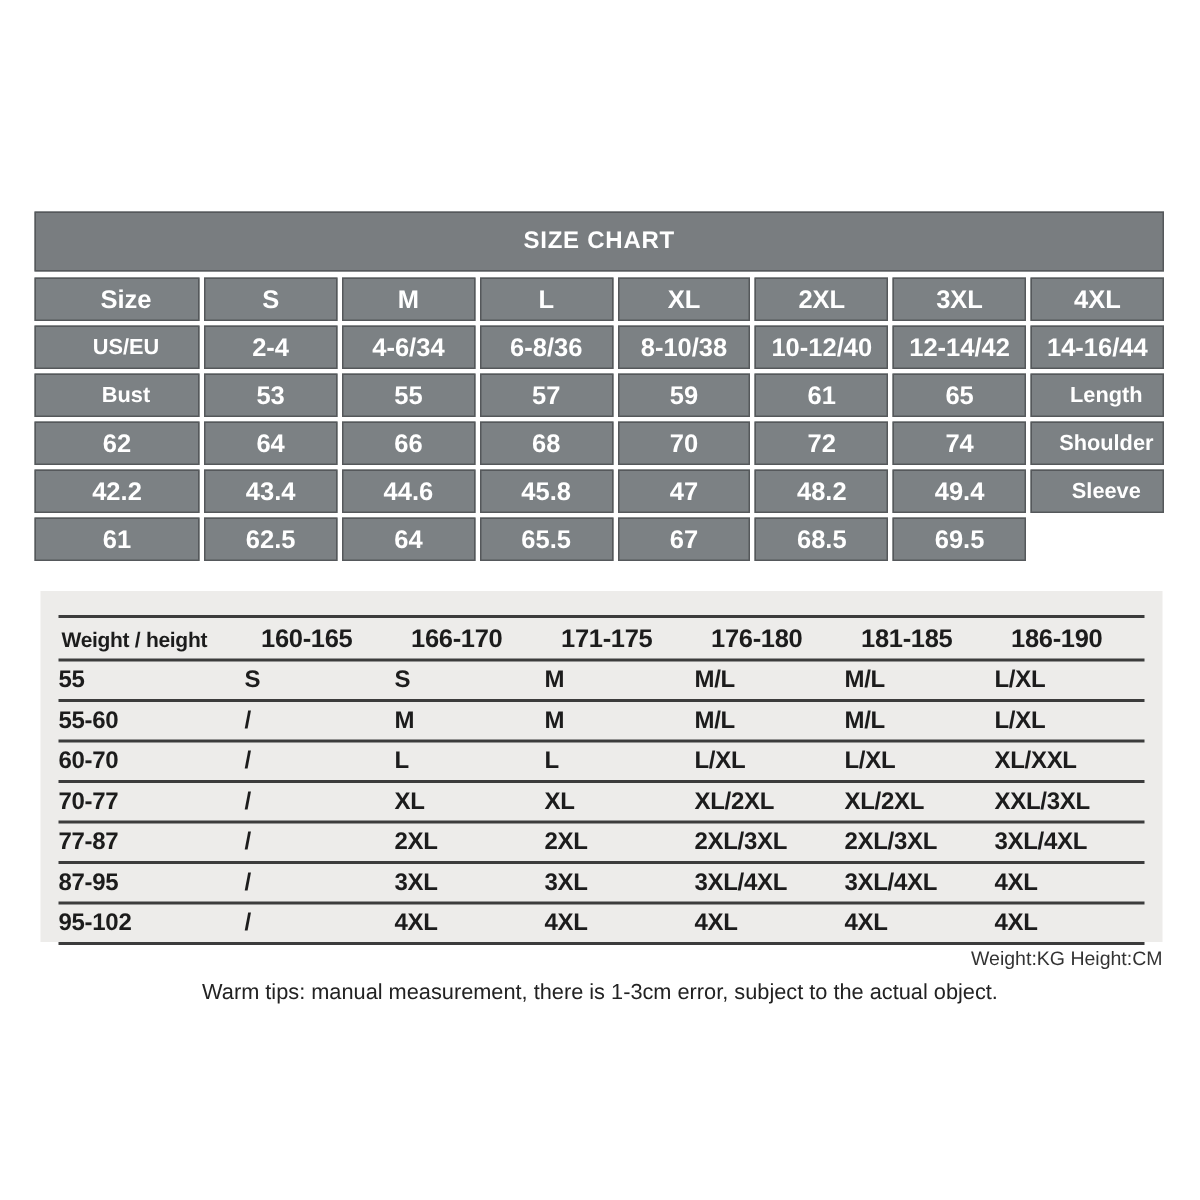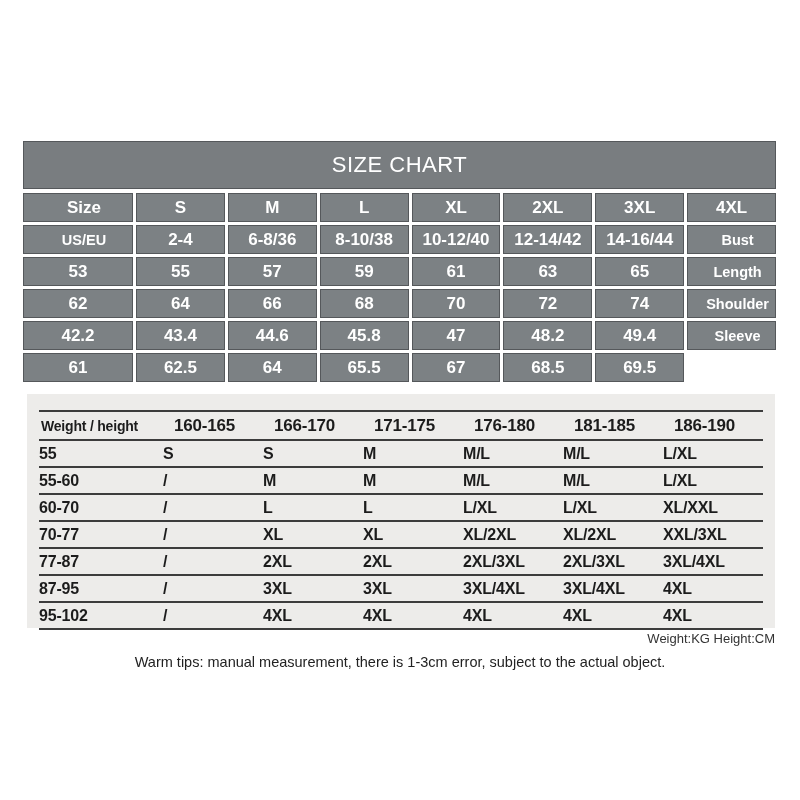--- a/index.html
+++ b/index.html
@@ -5,25 +5,25 @@
   html,body{margin:0;padding:0;}
   body{
     width:800px;height:800px;position:relative;
     background:#ffffff;
     font-family:"Liberation Sans", sans-serif;
     overflow:hidden;
   }
   
   .size-table{position:absolute;left:23px;top:141px;width:753px;}
   .banner{
-    height:48px;background:var(--banner-bg);
+    height:40px;background:var(--banner-bg);
     border:1px solid var(--cell-border);
     box-sizing:border-box;
     display:flex;align-items:center;justify-content:center;
-    color:var(--text-light);font-size:22px;font-weight:normal;letter-spacing:0.5px;
+    color:var(--text-light);font-size:16px;font-weight:bold;letter-spacing:0.5px;
   }
   .sgrid{
     margin-top:4px;
     display:grid;
     grid-template-columns:110px repeat(7,1fr);
     gap:3px;
   }
   .gcell{
     background:var(--cell-bg);
     border:1px solid var(--cell-border);
@@ -78,32 +78,32 @@
       <div class="gcell colhead rowlabel">Size</div>
       <div class="gcell colhead">S</div>
       <div class="gcell colhead">M</div>
       <div class="gcell colhead">L</div>
       <div class="gcell colhead">XL</div>
       <div class="gcell colhead">2XL</div>
       <div class="gcell colhead">3XL</div>
       <div class="gcell colhead">4XL</div>
       <div class="gcell rowlabel">US/EU</div>
       <div class="gcell ">2-4</div>
+      <div class="gcell ">4-6/34</div>
       <div class="gcell ">6-8/36</div>
       <div class="gcell ">8-10/38</div>
       <div class="gcell ">10-12/40</div>
       <div class="gcell ">12-14/42</div>
       <div class="gcell ">14-16/44</div>
       <div class="gcell rowlabel">Bust</div>
       <div class="gcell ">53</div>
       <div class="gcell ">55</div>
       <div class="gcell ">57</div>
       <div class="gcell ">59</div>
       <div class="gcell ">61</div>
-      <div class="gcell ">63</div>
       <div class="gcell ">65</div>
       <div class="gcell rowlabel">Length</div>
       <div class="gcell ">62</div>
       <div class="gcell ">64</div>
       <div class="gcell ">66</div>
       <div class="gcell ">68</div>
       <div class="gcell ">70</div>
       <div class="gcell ">72</div>
       <div class="gcell ">74</div>
       <div class="gcell rowlabel">Shoulder</div>

